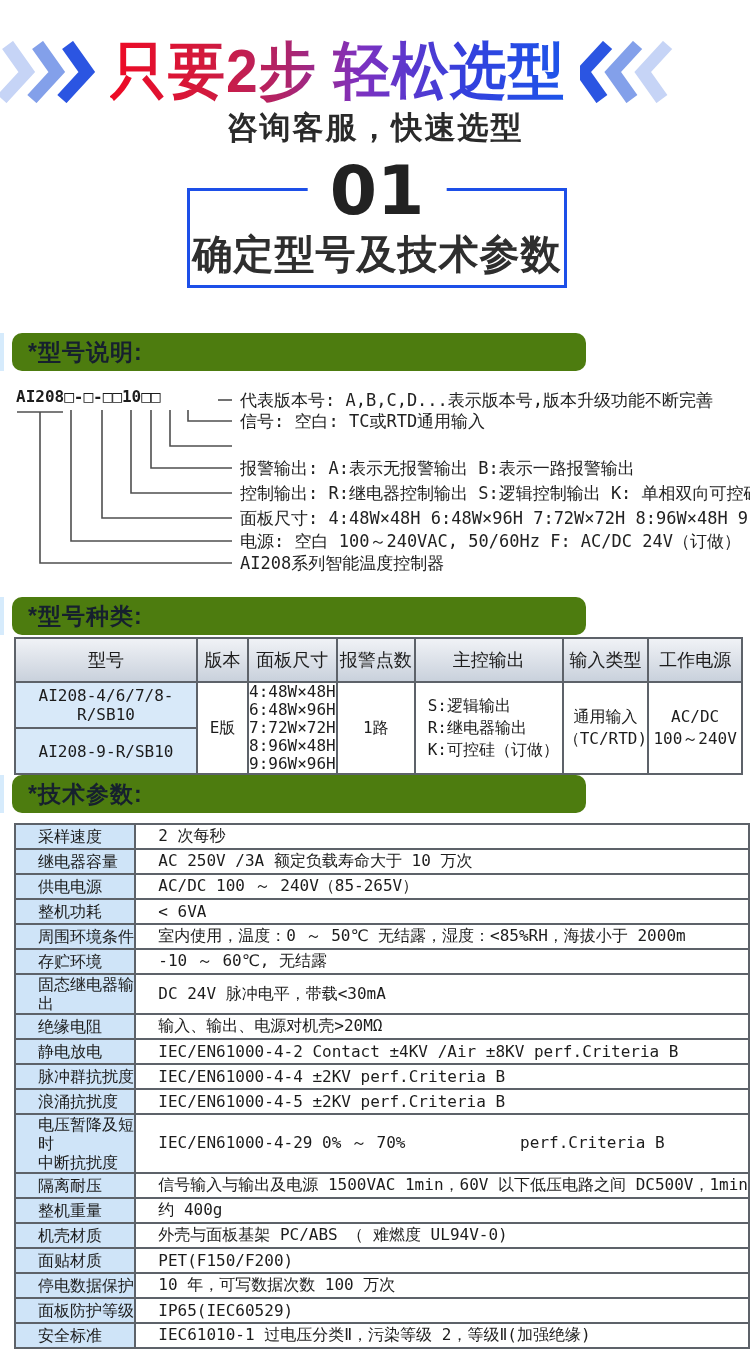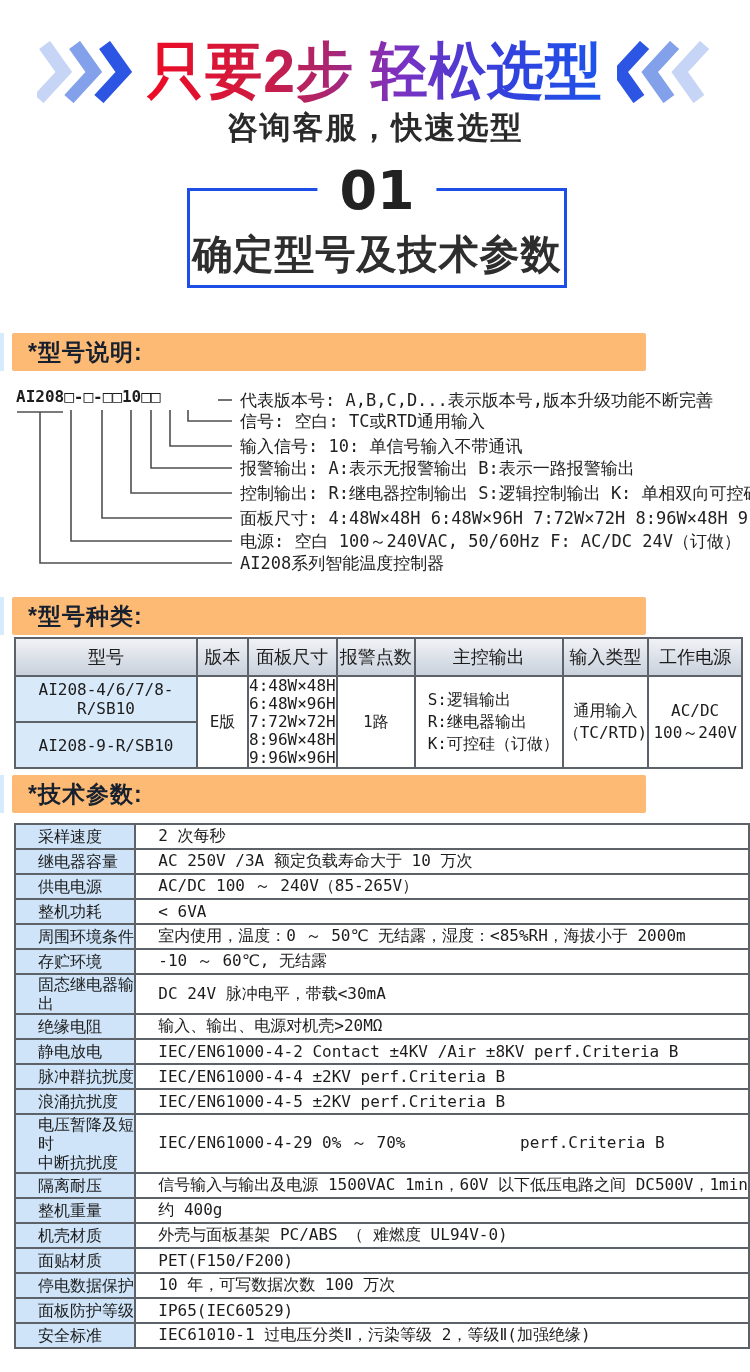--- a/index.html
+++ b/index.html
@@ -1,59 +1,59 @@
 <!DOCTYPE html>
 <html><head>
 <meta charset="utf-8">
 <style>
   * { margin:0; padding:0; box-sizing:border-box; }
   body { background:#ffffff; font-family:"Liberation Sans", sans-serif; }
   .page { position:relative; width:750px; height:1372px; background:#fff; overflow:hidden; margin:0 auto; }
 
   
-  .title-row { position:absolute; top:36px; left:0; width:750px; height:72px; display:flex; align-items:center; justify-content:center; gap:14px; }
+  .title-row { position:absolute; top:36px; left:0; width:750px; height:72px; display:flex; align-items:center; gap:14px; }
   .main-title { font-size:57px; font-weight:900; letter-spacing:1px; white-space:nowrap;
     background:linear-gradient(90deg,#ee0a24 0%,#d11a3e 22%,#b02468 38%,#7d31c0 55%,#3340dd 78%,#1d55ea 100%);
     -webkit-background-clip:text; background-clip:text; color:transparent; -webkit-text-fill-color:transparent;
     transform:scaleY(1.08); }
   .chev { display:block; }
   .subtitle { position:absolute; top:107px; left:0; width:750px; text-align:center;
     font-size:31px; font-weight:800; color:#2a2a2a; letter-spacing:2px; }
 
   
   .step-box { position:absolute; left:187px; top:188px; width:380px; height:100px;
     border:3px solid #1d4fe8; background:#fff; }
   .step-number { position:absolute; top:-33px; left:50%; transform:translateX(-50%);
-    background:#fff; padding:0 22px; font-size:54px; font-weight:900; color:#222;
+    background:#fff; padding:0 22px; font-size:68px; font-weight:900; color:#222;
     font-family:"DejaVu Sans", sans-serif; line-height:66px; }
   .step-title { position:absolute; top:36px; left:0; width:100%; text-align:center;
     font-size:40px; font-weight:700; color:#2e2e2e; letter-spacing:1px; }
 
   
-  .section-bar { position:absolute; left:12px; width:634px; height:38px; background:#fdba74;
-    border-radius:2px; font-size:23px; font-weight:700; color:#16202e; line-height:38px;
+  .section-bar { position:absolute; left:12px; width:574px; height:38px; background:#4d7c0f;
+    border-radius:10px; font-size:23px; font-weight:700; color:#16202e; line-height:38px;
     padding-left:16px; letter-spacing:1px; }
   .edge-strip { position:absolute; left:0; width:4px; height:38px; background:#d6ebfc; }
   .bar1 { top:333px; } .strip1 { top:333px; }
   .bar2 { top:597px; } .strip2 { top:597px; }
   .bar3 { top:775px; } .strip3 { top:775px; }
 
   
   .diagram { position:absolute; top:385px; left:0; width:750px; height:200px; overflow:hidden; }
   .model-code { position:absolute; top:2px; left:16px; font-size:16px; font-weight:700; color:#1c1c1c;
     font-family:"DejaVu Sans Mono", monospace; letter-spacing:0px; white-space:nowrap; }
   .diag-svg { position:absolute; top:0; left:0; }
   .diag-label { position:absolute; left:240px; height:22px; font-size:17px; color:#222;
     font-family:"DejaVu Sans Mono","DejaVu Sans", sans-serif; white-space:nowrap; }
 
   
   .model-table { position:absolute; top:637px; left:14px; border-collapse:collapse; table-layout:fixed; }
   .model-table th, .model-table td { border:2px solid #5d6269; font-weight:400; color:#1c1c1c;
     text-align:center; vertical-align:middle; font-family:"DejaVu Sans Mono","DejaVu Sans", sans-serif; }
-  .model-table th { height:38px; font-size:18px; background:linear-gradient(#f0f2f6,#c9d1dc); }
+  .model-table th { height:44px; font-size:18px; background:linear-gradient(#f0f2f6,#c9d1dc); }
   .model-table td { font-size:16px; background:#fff; }
   .model-cell { background:#d8e9f9 !important; height:45px;margin-left:32px; }
   .lines-cell { line-height:18px; }
   .left-cell { text-align:left !important; padding-left:12px; line-height:22px; }
 
   
   .tech-table { position:absolute; top:823px; left:14px; border-collapse:collapse; table-layout:fixed; }
   .tech-table td { border:2px solid #5d6269; font-size:16px; color:#1c1c1c; vertical-align:middle;
     font-family:"DejaVu Sans Mono","DejaVu Sans", sans-serif; }
   .tech-table td.lab { background:#cfe4f8; padding-left:22px; width:171px; height:25px; line-height:19px; }
@@ -103,21 +103,20 @@
         <path d="M102 25 V133 H232"></path>
         <path d="M131 25 V108 H232"></path>
         <path d="M151 25 V83 H232"></path>
         <path d="M170 25 V61 H232"></path>
         <path d="M188 25 V36 H232"></path>
         <path d="M218 15 H232"></path>
       </g>
     </svg>
     <div class="diag-label" style="top:4px">代表版本号: A,B,C,D...表示版本号,版本升级功能不断完善</div>
     <div class="diag-label" style="top:25px">信号: 空白: TC或RTD通用输入</div>
-    <div class="diag-label" style="top:50px">输入信号: 10: 单信号输入不带通讯</div>
     <div class="diag-label" style="top:72px">报警输出: A:表示无报警输出  B:表示一路报警输出</div>
     <div class="diag-label" style="top:97px">控制输出: R:继电器控制输出  S:逻辑控制输出  K: 单相双向可控硅过零触发（订做）</div>
     <div class="diag-label" style="top:122px">面板尺寸: 4:48W×48H 6:48W×96H 7:72W×72H 8:96W×48H 9:96W×96H</div>
     <div class="diag-label" style="top:145px">电源: 空白  100～240VAC, 50/60Hz  F: AC/DC 24V（订做）</div>
     <div class="diag-label" style="top:167px">AI208系列智能温度控制器</div>
   </div>
 
   <div class="edge-strip strip2"></div>
   <div class="section-bar bar2">*型号种类:</div>
 

